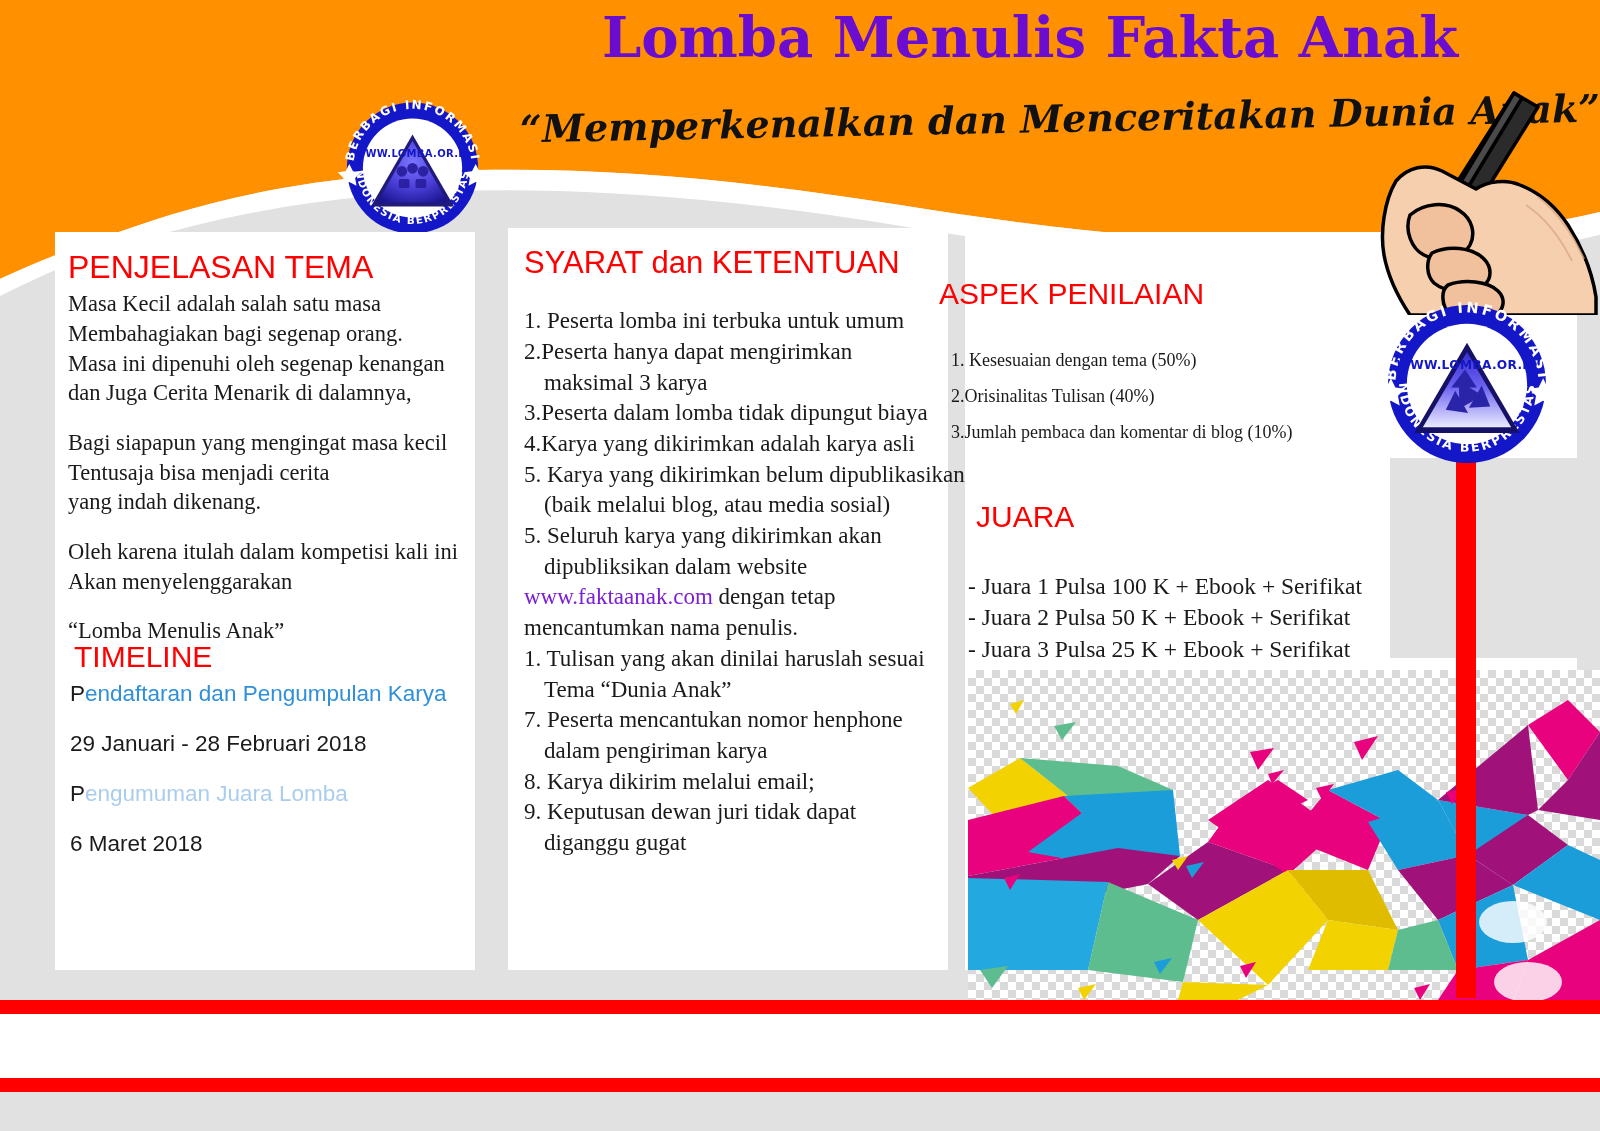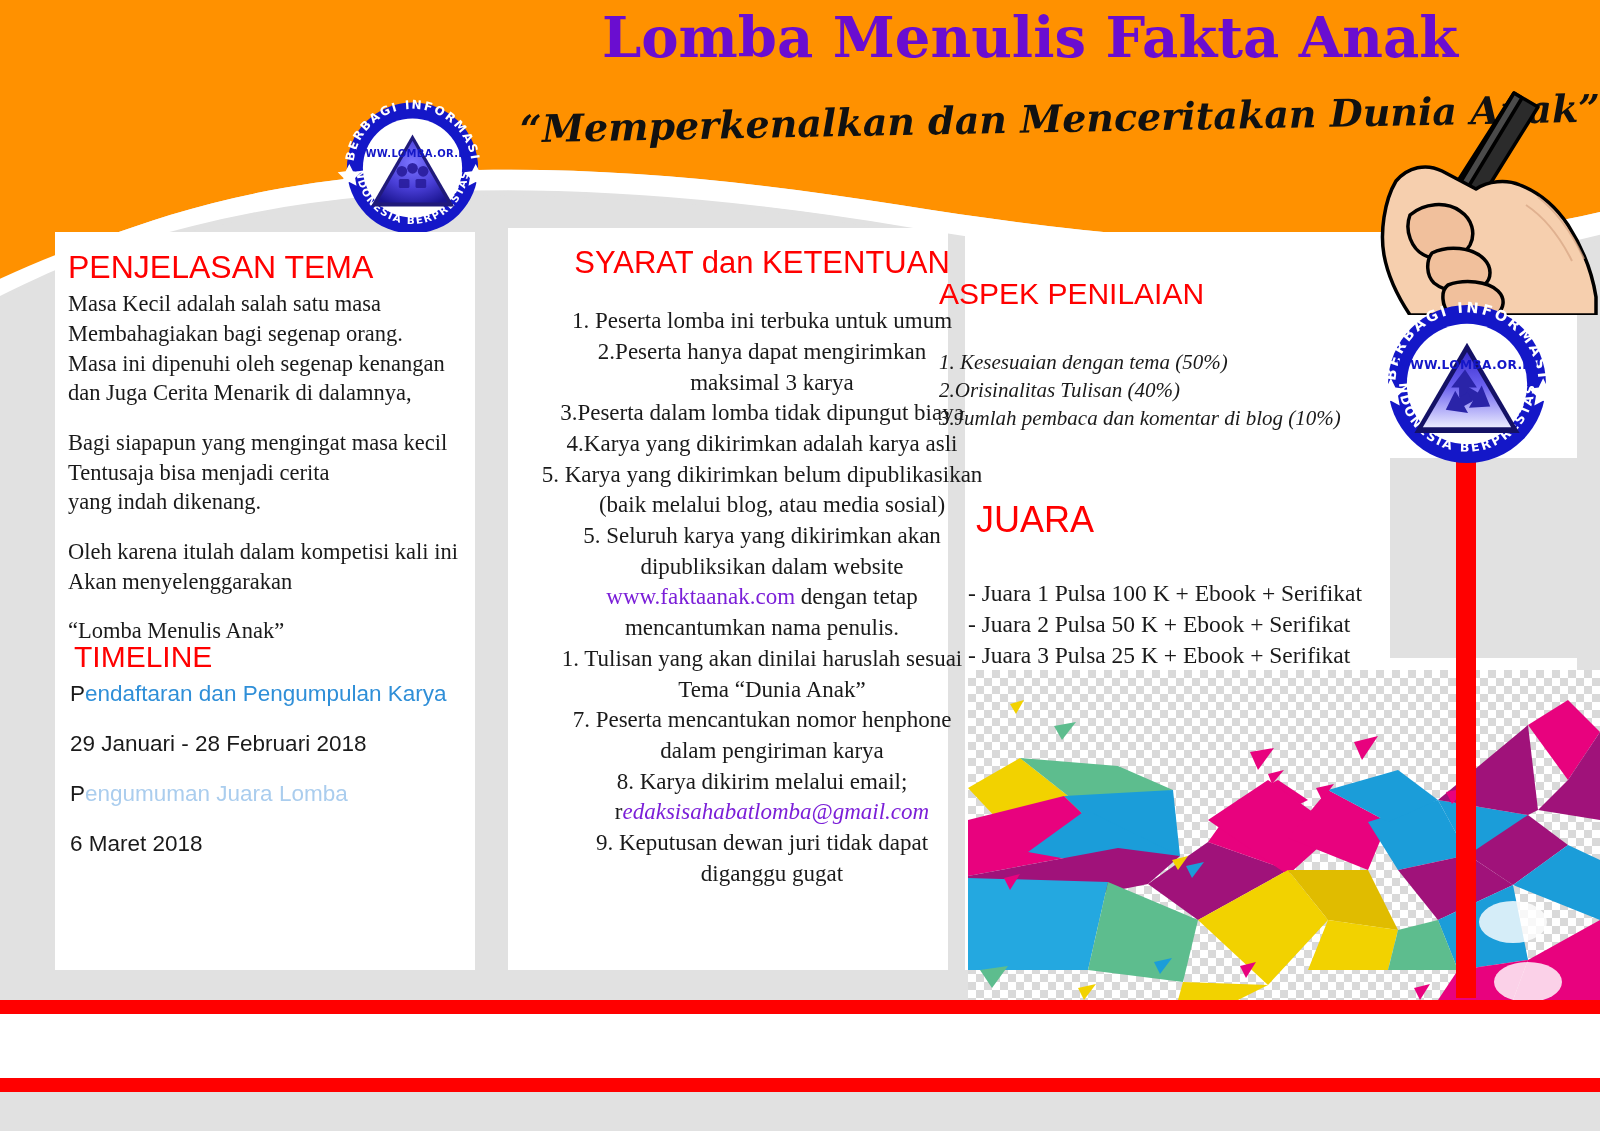--- a/index.html
+++ b/index.html
@@ -64,33 +64,33 @@
   #tema-body{margin-top:2px;}
   #tema-body p{margin:0 0 0 0;}
   #tema-body .gap{height:20px;}
 
   #sec-timeline{position:absolute;left:70px;top:640px;width:400px;}
   #sec-timeline .h-red{font-size:30px;margin:0 0 8px 4px;}
   .tl-line{font-family:Liberation Sans, sans-serif;font-size:22.5px;color:#1a1a1a;margin:0 0 24px 0;}
   .tl-blue{color:#2f8fd8;}
   .tl-lightblue{color:#aacdee;}
 
-  #sec-syarat{position:absolute;left:536px;top:246px;width:452px;text-align:center;}
+  #sec-syarat{position:absolute;left:524px;top:246px;width:452px;}
   #sec-syarat .h-red{font-size:31px;margin:0 0 26px 0;}
   .sy-item{margin:0;white-space:nowrap;}
   .sy-sub{margin:0;padding-left:20px;white-space:nowrap;}
   .link-purple{color:#7b1fd8;}
   .link-purple-i{color:#7b1fd8;font-style:italic;}
 
   #sec-aspek{position:absolute;left:939px;top:277px;width:560px;}
   #sec-aspek .h-red{font-size:30px;margin:0 0 38px 0;}
-  .as-item{margin:0;font-size:21px;white-space:nowrap;font-style:italic;}
+  .as-item{margin:12px;font-size:18px;white-space:nowrap;}
 
   #sec-juara{position:absolute;left:968px;top:500px;width:560px;}
-  #sec-juara .h-red{font-size:36px;margin:0 0 38px 8px;}
+  #sec-juara .h-red{font-size:30px;margin:0 0 38px 8px;}
   .ju-item{margin:0;font-size:23.5px;white-space:nowrap;}
 
   
   .redbar-h{position:absolute;left:0;width:1600px;height:14px;background:#ff0000;}
   #redbar1{top:1000px;}
   #redbar2{top:1078px;}
   .whitestrip{position:absolute;left:0;top:1014px;width:1600px;height:64px;background:#ffffff;}
   .graystrip-bottom{position:absolute;left:0;top:1092px;width:1600px;height:39px;background:#e1e1e1;}
   #redbar-v{position:absolute;left:1456px;top:458px;width:20px;height:540px;background:#ff0000;}
 
@@ -214,21 +214,20 @@
         <p class="sy-sub">(baik melalui blog, atau media sosial)</p>
         <p class="sy-item">5. Seluruh karya yang dikirimkan akan</p>
         <p class="sy-sub">dipubliksikan dalam website</p>
         <p class="sy-item"><span class="link-purple">www.faktaanak.com</span> dengan tetap</p>
         <p class="sy-item">mencantumkan nama penulis.</p>
         <p class="sy-item">1. Tulisan yang akan dinilai haruslah sesuai</p>
         <p class="sy-sub">Tema “Dunia Anak”</p>
         <p class="sy-item">7. Peserta mencantukan nomor henphone</p>
         <p class="sy-sub">dalam pengiriman karya</p>
         <p class="sy-item">8. Karya dikirim melalui email;</p>
-        <p class="sy-sub">r<span class="link-purple-i">edaksisahabatlomba@gmail.com</span></p>
         <p class="sy-item">9. Keputusan dewan juri tidak dapat</p>
         <p class="sy-sub">diganggu gugat</p>
       </div>
   </div>
 
   <div id="sec-aspek">
     <div class="h-red">ASPEK PENILAIAN</div>
     <div class="list-text">
       <p class="as-item">1. Kesesuaian dengan tema (50%)</p>
       <p class="as-item">2.Orisinalitas Tulisan (40%)</p>

